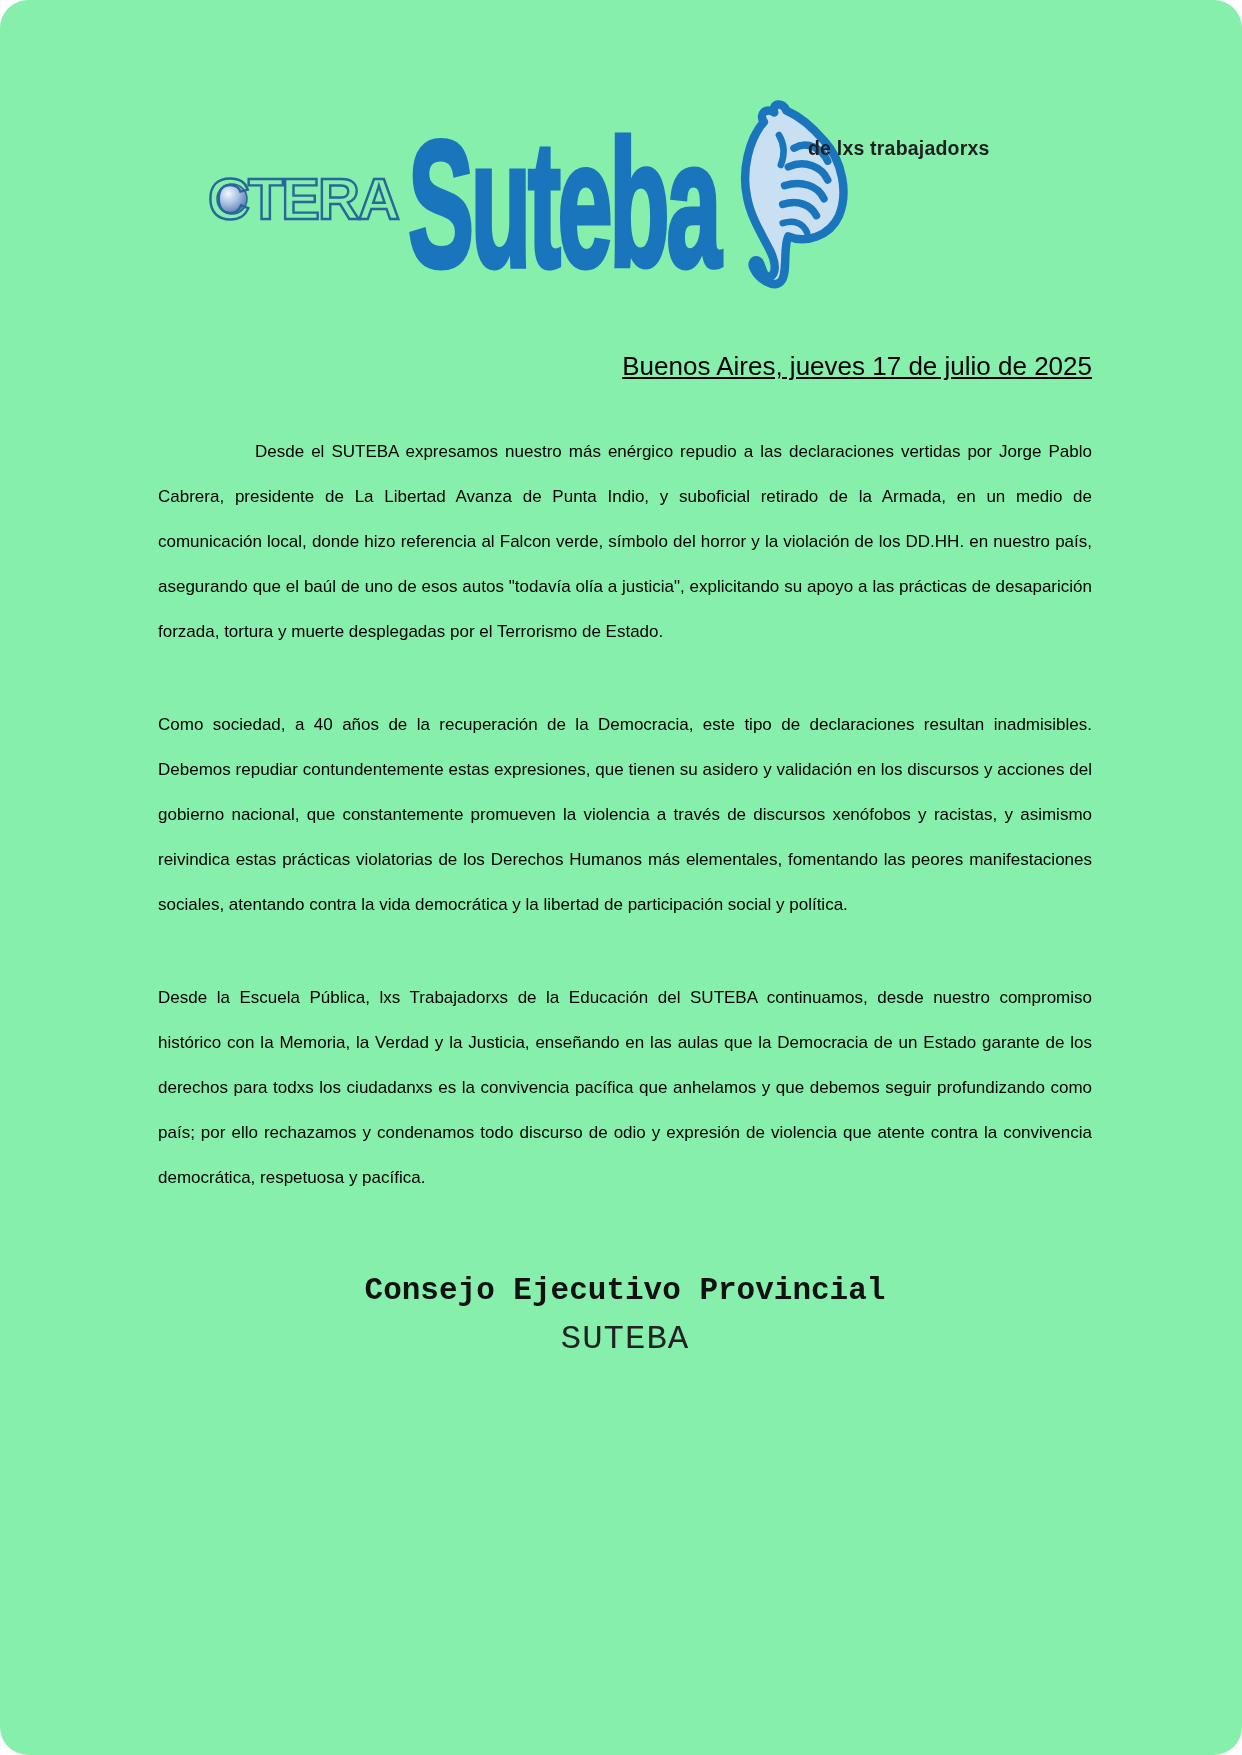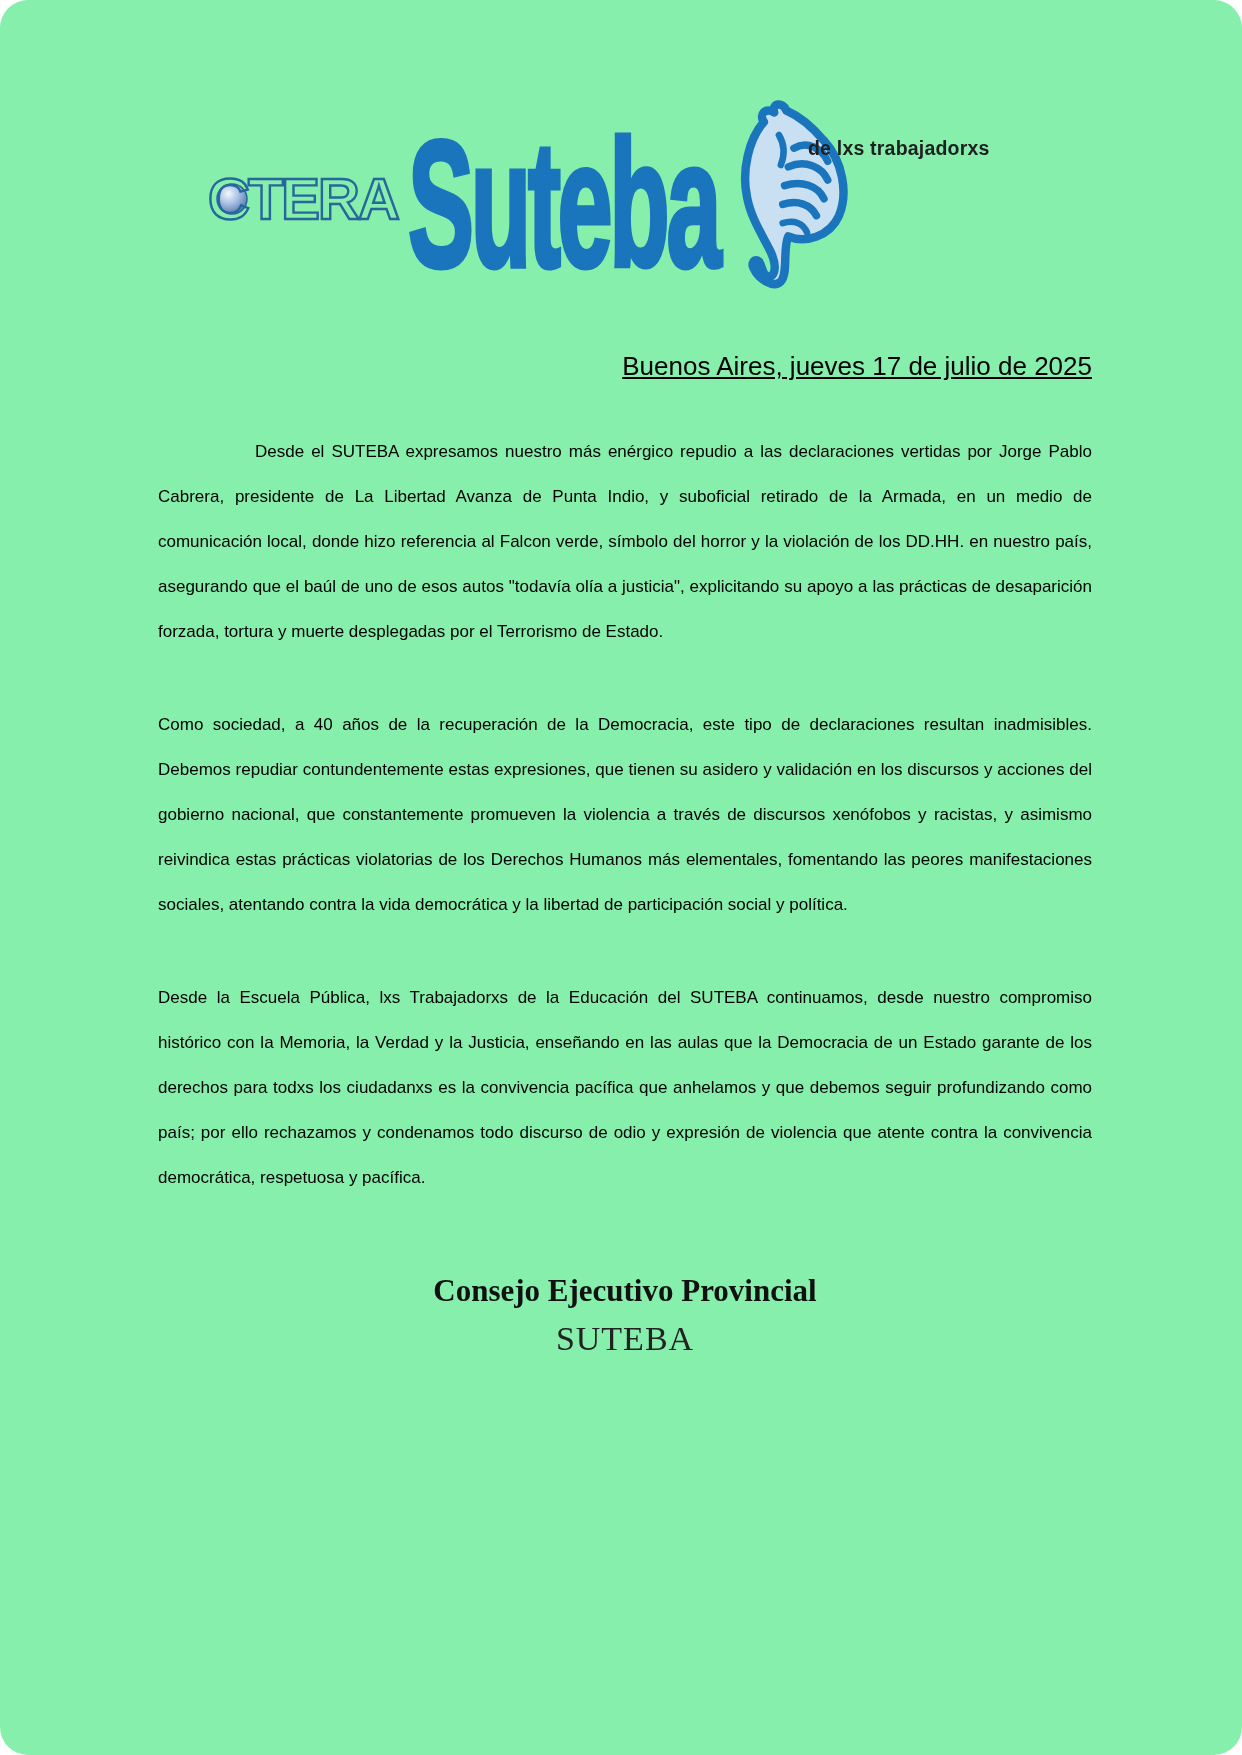--- a/index.html
+++ b/index.html
@@ -79,21 +79,21 @@
     line-height: 45px;
     text-align: justify;
   }
   .body-text p:first-child { text-indent: 97px; }
   .body-text p:last-child { margin-bottom: 8px; }
 
   
   .footer {
     margin-top: 67px;
     text-align: center;
-    font-family: Liberation Serif, serif;
+    font-family: Liberation Mono, monospace;
   }
   .footer-line1 {
     font-size: 31px;
     font-weight: bold;
     line-height: 48px;
     color:#111111;
   }
   .footer-line2 {
     font-size: 34px;
     line-height: 48px;

